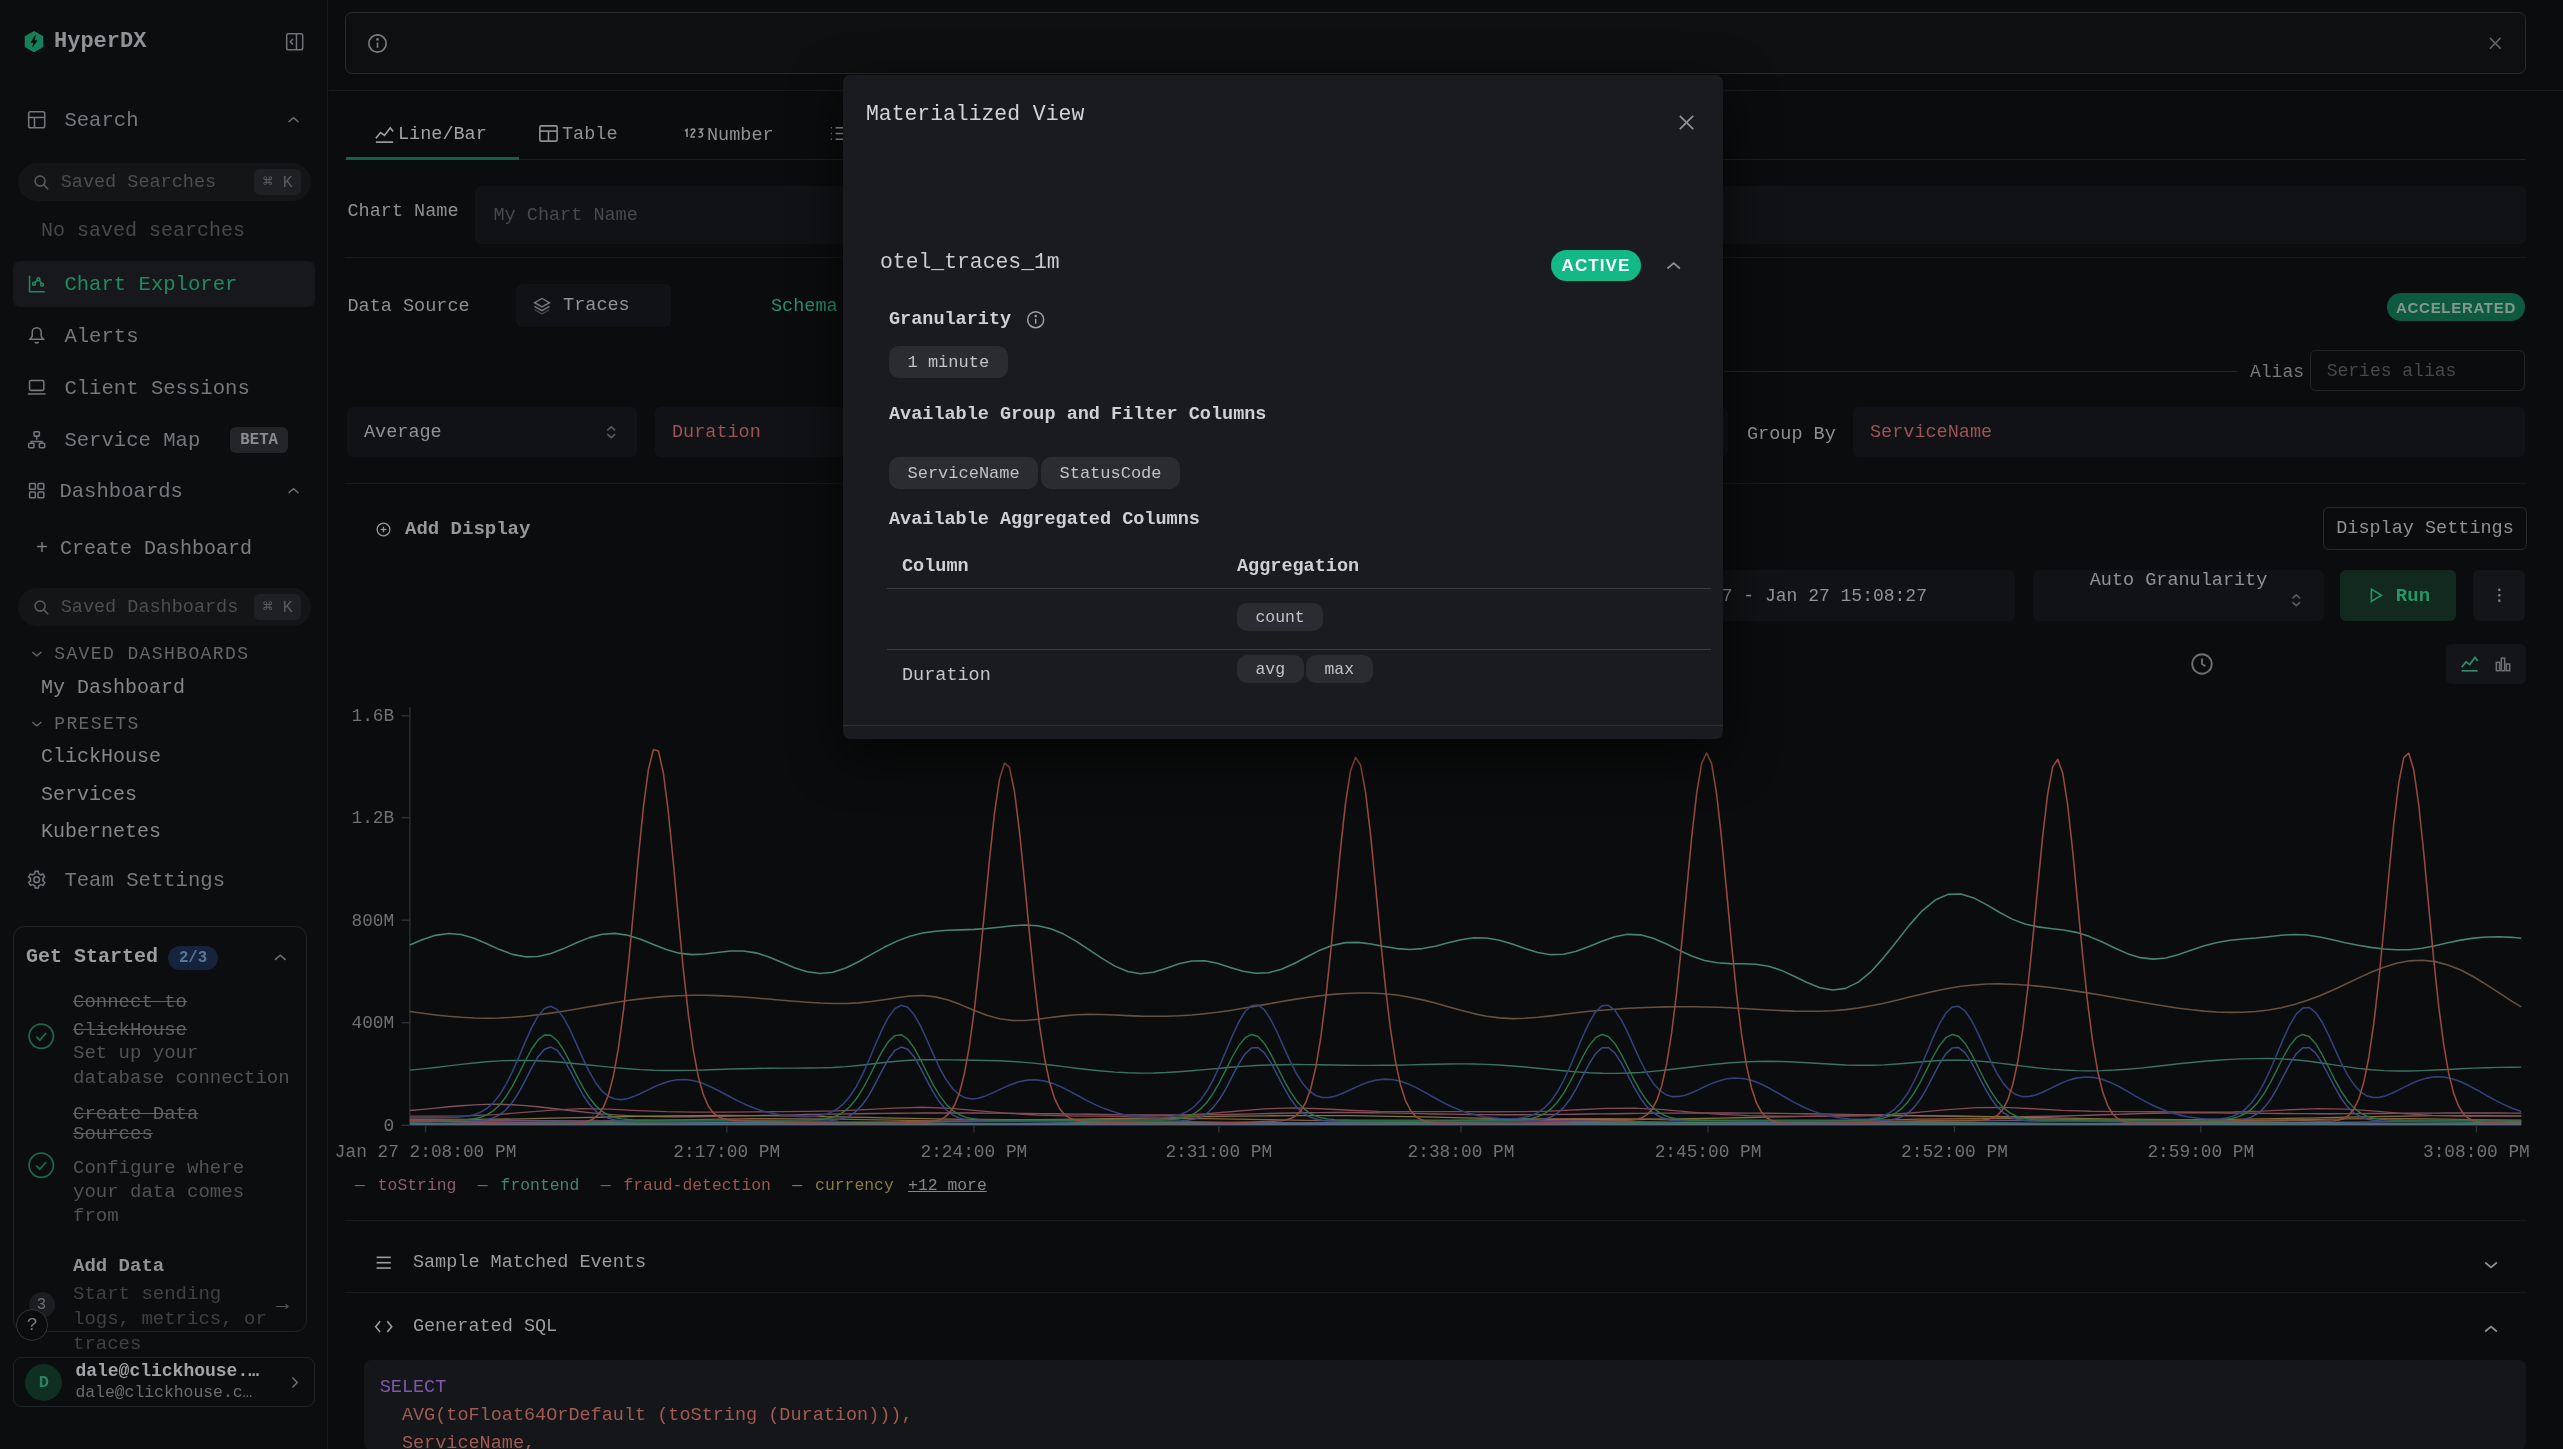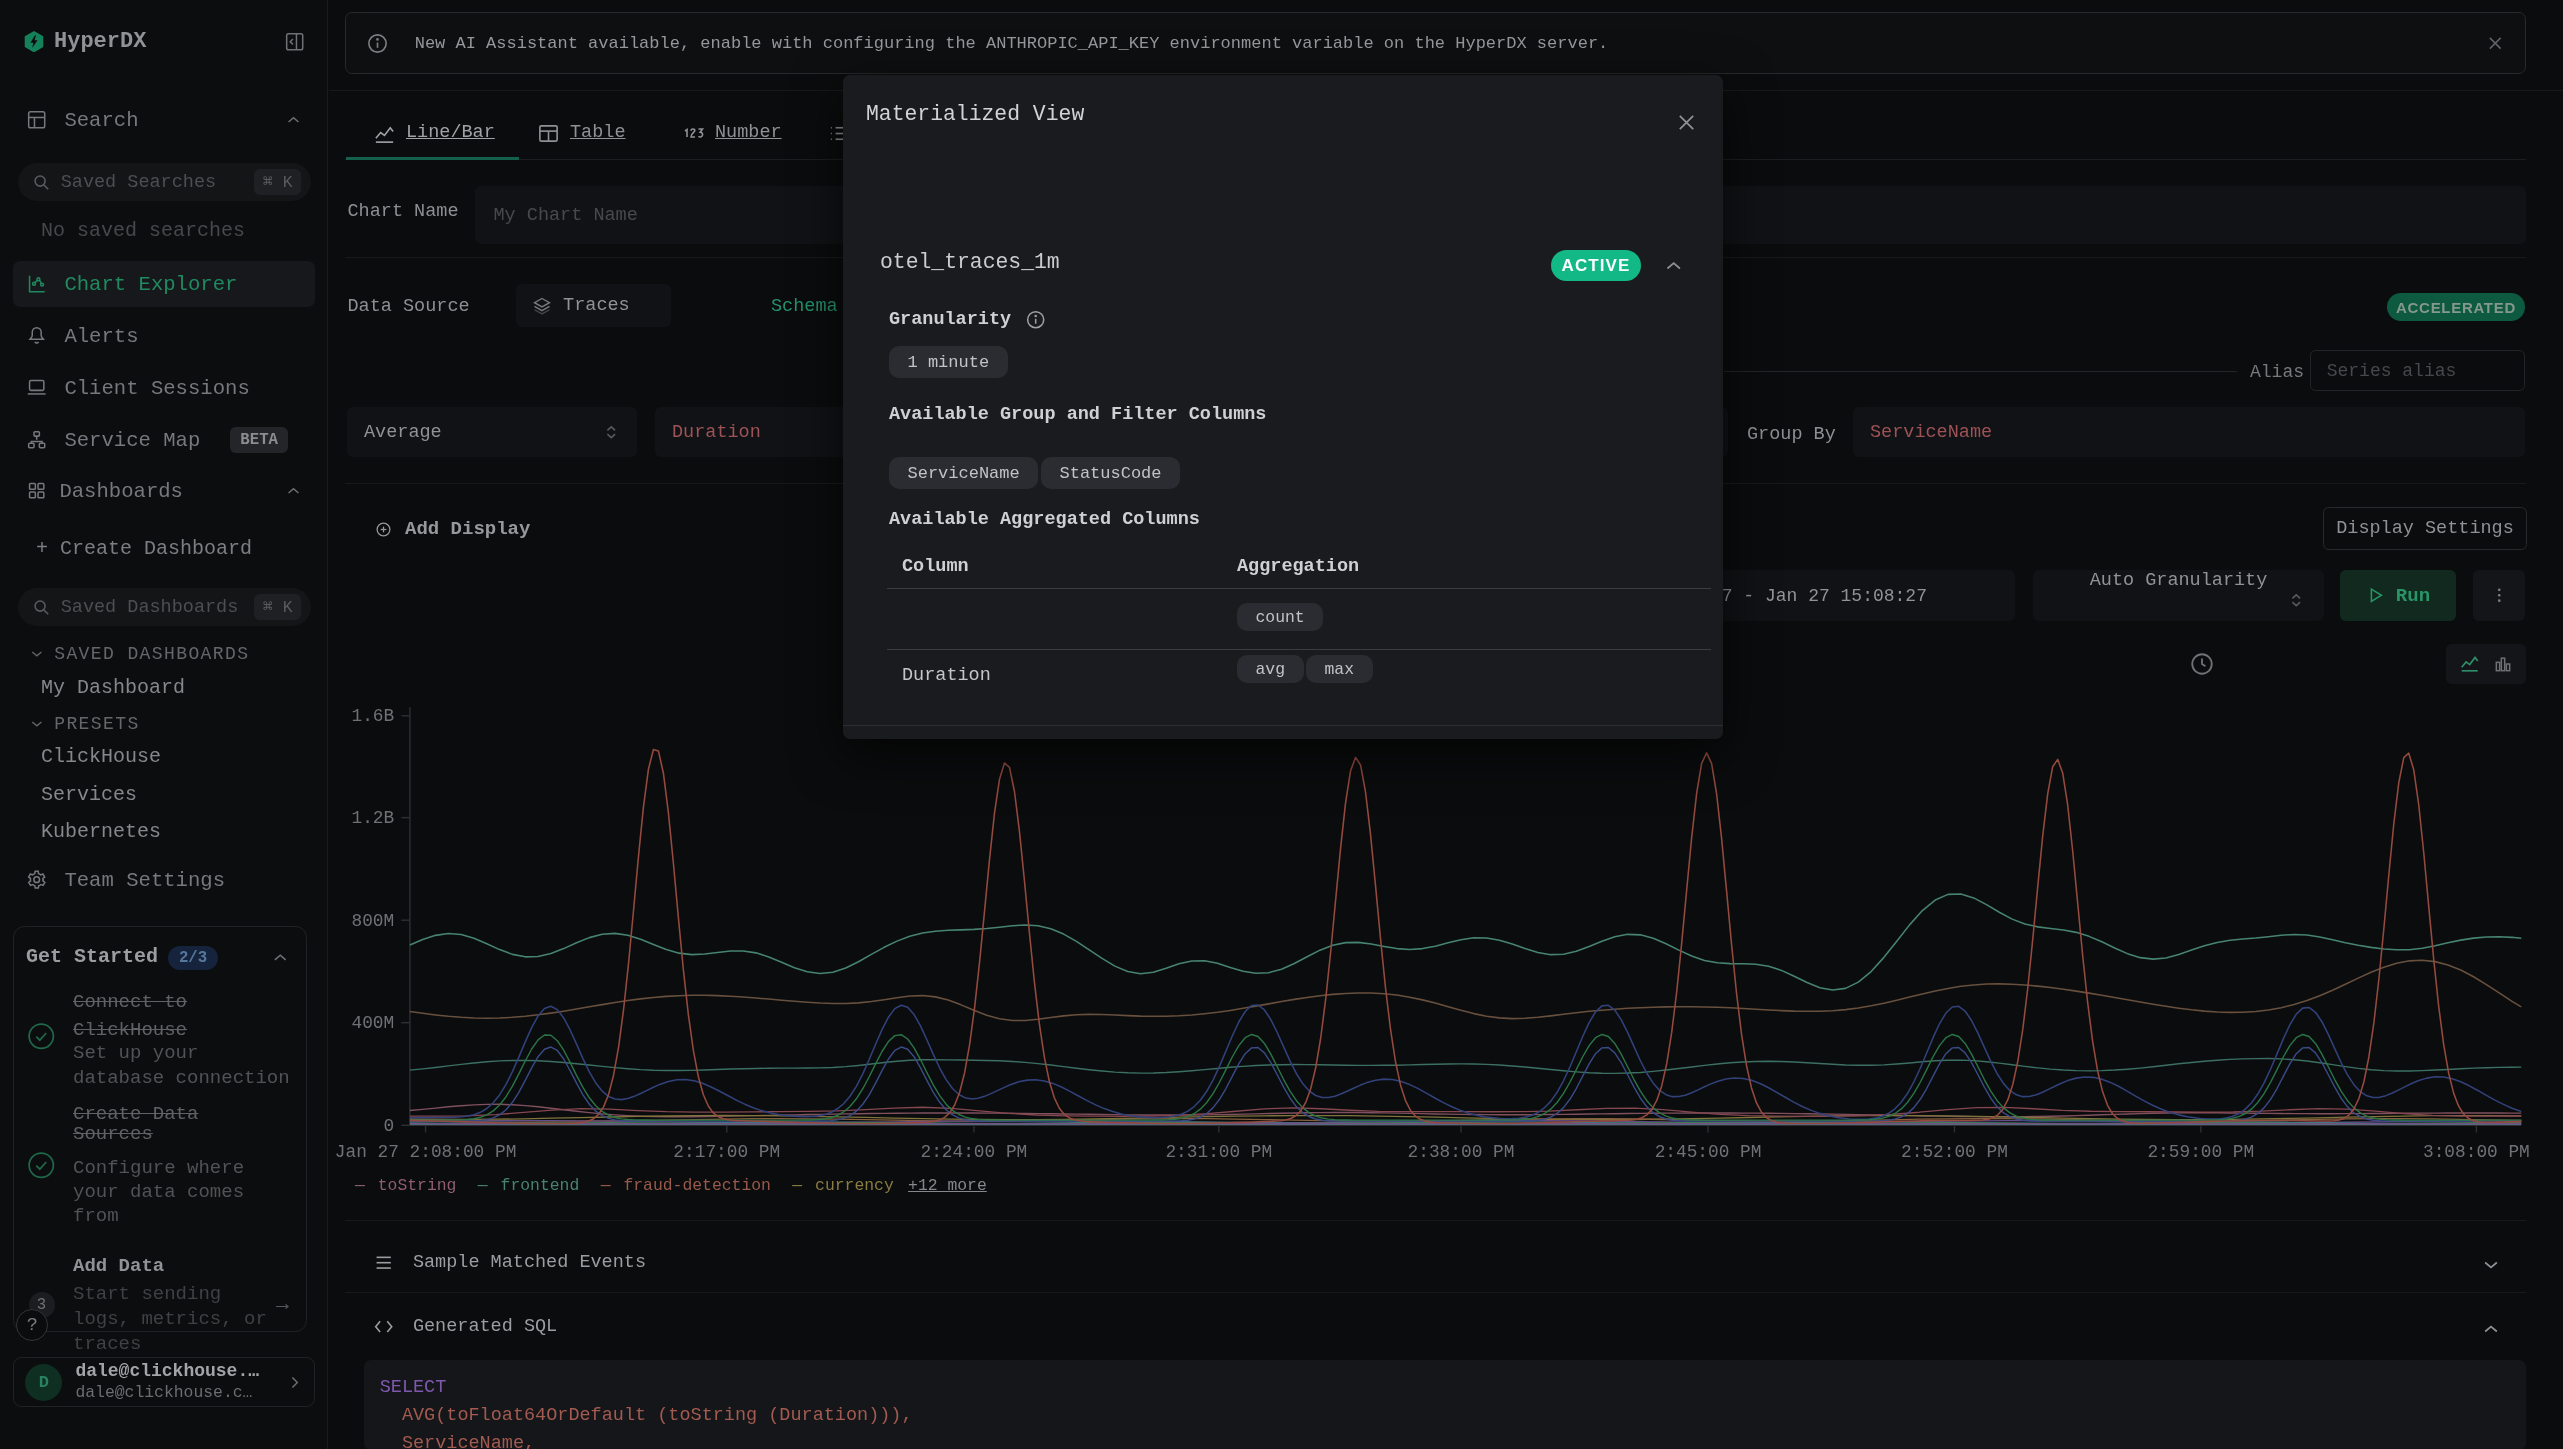--- a/index.html
+++ b/index.html
@@ -14,21 +14,21 @@
 .sitem { position:absolute; left:13px; width:302px; height:46px; display:flex; align-items:center; gap:17px; padding:0 13px; font-size:20.6px; color:#75787c; border-radius:7.1px; }
 .sitem .chev { margin-left:auto; }
 .pill { position:absolute; left:18px; width:293px; height:38px; background:#141517; border-radius:19px; display:flex; align-items:center; padding:0 10px 0 14.2px; gap:10px; }
 .pill .ph { color:#4c4e51; font-size:18.5px; white-space:nowrap; }
 .kbd { margin-left:auto; background:#1f2023; color:#595c5f; border-radius:5.7px; font-size:16.4px; padding:2.8px 8.5px; }
 .subitem { position:absolute; left:41px; font-size:20px; color:#717478; }
 .ghead { position:absolute; left:28.5px; font-size:18px; color:#64676a; letter-spacing:1.4px; display:flex; gap:10px; align-items:center; }
 
 #main { position:absolute; left:329px; top:0; width:2234px; height:1450px; }
 .banner { position:absolute; left:15.7px; top:12px; width:2181px; height:62px; border:1.4px solid #27292c; border-radius:7.1px; background:#0e0f10; display:flex; align-items:center; padding:0 20px; gap:26px; color:#95979a; font-size:17px; }
-.tab { display:flex; align-items:flex-start; gap:10px; font-size:18.5px; color:#8f9194;text-decoration:underline; }
+.tab { display:flex; align-items:flex-end; gap:2px; font-size:18.5px; color:#8f9194; }
 label.flabel { font-size:18.5px; color:#8d8f93; }
 .inp { background:#111215; border-radius:5.7px; color:#909296; font-size:18.5px; display:flex; align-items:center; }
 .red { color:#9d5255; }
 .grn { color:#23926b; }
 
 #modal { position:absolute; left:843px; top:75px; width:880px; height:664px; background:#1a1b1e; border-radius:7.1px; box-shadow:0 15.7px 50px rgba(0,0,0,.65); color:#c1c2c5; }
 #modal .chip { display:inline-flex; align-items:center; justify-content:center; background:#2b2c31; color:#c2c3c7; border-radius:10px; font-size:17px; height:32px; padding:0 18.5px; }
 #modal h3 { font-size:18.5px; font-weight:bold; color:#ced0d3; }
 .badge { font-family:"Liberation Sans", sans-serif; font-weight:bold; letter-spacing:1.1px; border-radius:17px; display:inline-flex; align-items:center; justify-content:center; }
 </style>
@@ -191,21 +191,20 @@
   </div>
 </div>
 <div id="main">
 
   <div class="banner">
     <svg class="ico" width="23" height="23" viewBox="0 0 24 24" fill="none" stroke="#7c7e81" stroke-width="1.7">
         <circle cx="12" cy="12" r="9"></circle>
         <line x1="12" y1="11" x2="12" y2="16.5"></line>
         <circle cx="12" cy="7.8" r="0.6" fill="#7c7e81"></circle>
       </svg>
-    <span>New AI Assistant available, enable with configuring the ANTHROPIC_API_KEY environment variable on the HyperDX server.</span>
     <svg style="margin-left:auto;" width="18.5" height="18.5" viewBox="0 0 24 24" fill="none" stroke="#606366" stroke-width="2">
         <path d="M5 5l14 14M19 5L5 19"></path>
       </svg>
   </div>
   <div class="hline" style="left:0;top:90px;width:2234px;background:#18191b;"></div>
 
   <div class="tab" style="position:absolute;left:44px;top:122px;color:#a0a3a6;">
     <svg class="ico" width="23" height="23" viewBox="0 0 24 24" fill="none" stroke="currentColor" stroke-width="1.7">
         <path d="M3 17l5-6 4 3 6-8 3 4"></path>
         <path d="M3 21h18"></path>

